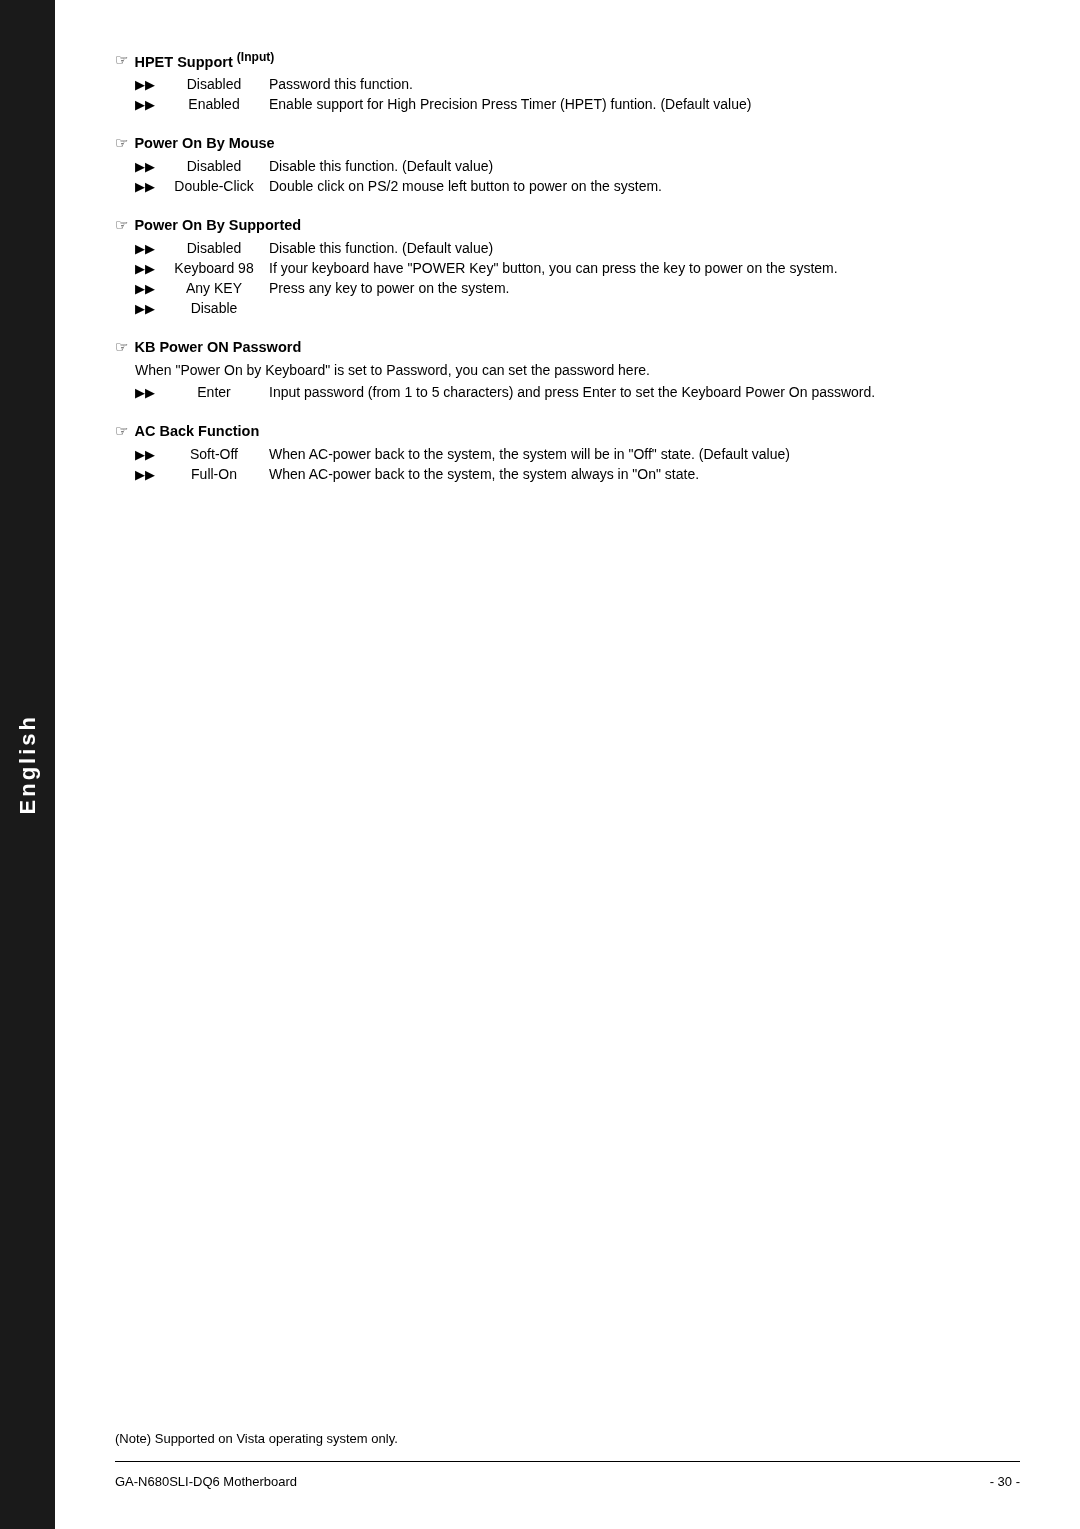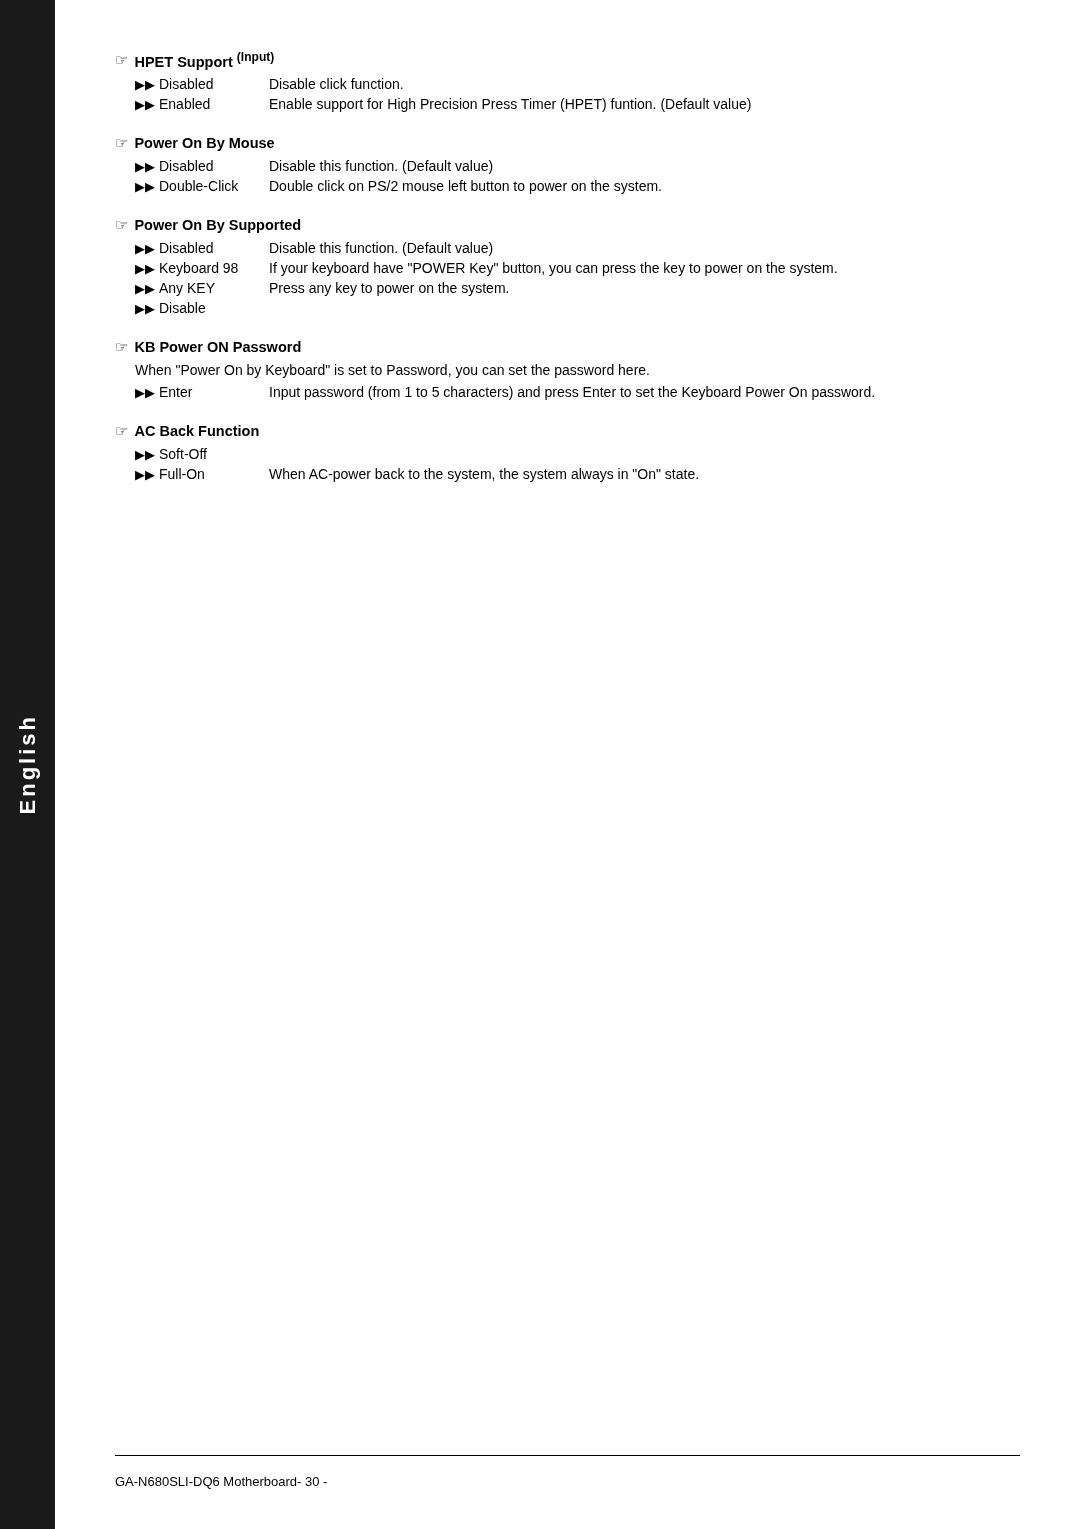--- a/index.html
+++ b/index.html
@@ -76,20 +76,21 @@
       font-size: 13px;
       margin-right: 4px;
       flex-shrink: 0;
       margin-top: 1px;
     }
 
     .item-label {
       min-width: 110px;
       font-size: 14px;
       flex-shrink: 0;
+      text-align: center;
     }
 
     .item-desc {
       font-size: 14px;
       flex: 1;
     }
 
     .item-desc-wrap {
       flex: 1;
     }
@@ -106,22 +107,23 @@
     }
 
     .note-text {
       font-size: 13px;
       color: #000;
       margin-bottom: 15px;
     }
 
     .footer-line {
       border-top: 1px solid #000;
-      padding-top: 18px;
-      display: flex;
+      padding-top: 12px;
+      display: flex;
+      justify-content: space-between;
       font-size: 13px;
     }
   </style>
 </head>
 <body>
 
 <div class="sidebar">
   <span class="sidebar-text">English</span>
 </div>
 
@@ -129,21 +131,21 @@
 
   <div class="section">
     <div class="section-title">
       <span class="cursor-icon">☞</span>
       <span>HPET Support <sup>(Input)</sup></span>
     </div>
     <div class="items-list">
       <div class="item-row">
         <span class="arrow">▶▶</span>
         <span class="item-label">Disabled</span>
-        <span class="item-desc">Disable click function.</span>
+        <span class="item-desc">Password this function.</span>
       </div>
       <div class="item-row">
         <span class="arrow">▶▶</span>
         <span class="item-label">Enabled</span>
         <span class="item-desc">Enable support for High Precision Press Timer (HPET) funtion. (Default value)</span>
       </div>
     </div>
   </div>
 
   <div class="section">
@@ -214,29 +216,33 @@
 
   <div class="section">
     <div class="section-title">
       <span class="cursor-icon">☞</span>
       <span>AC Back Function</span>
     </div>
     <div class="items-list">
       <div class="item-row">
         <span class="arrow">▶▶</span>
         <span class="item-label">Soft-Off</span>
+        <span class="item-desc-wrap">
+          <span>When AC-power back to the system, the system will be in "Off" state. (Default value)</span>
+        </span>
       </div>
       <div class="item-row">
         <span class="arrow">▶▶</span>
         <span class="item-label">Full-On</span>
         <span class="item-desc">When AC-power back to the system, the system always in "On" state.</span>
       </div>
     </div>
   </div>
 
   <div class="footer-area">
+    <div class="note-text">(Note)   Supported on Vista operating system only.</div>
     <div class="footer-line">
       <span>GA-N680SLI-DQ6 Motherboard</span>
       <span>- 30 -</span>
     </div>
   </div>
 
 </div>
 
 </body></html>

